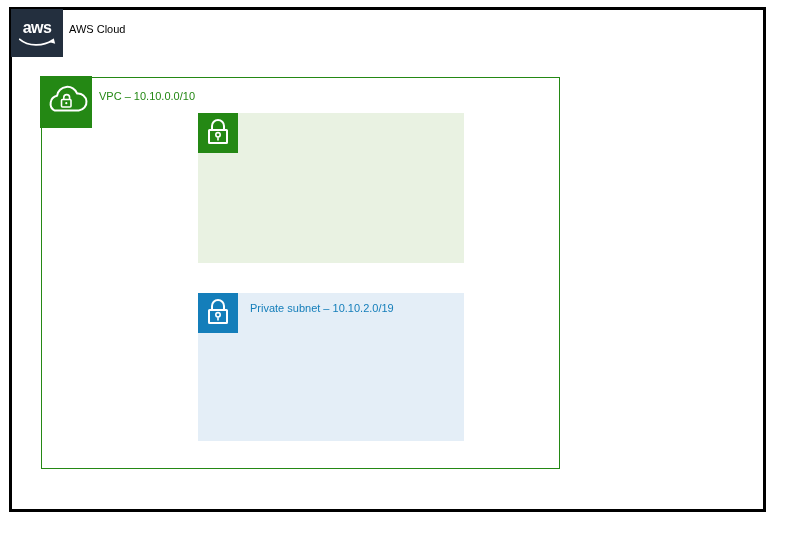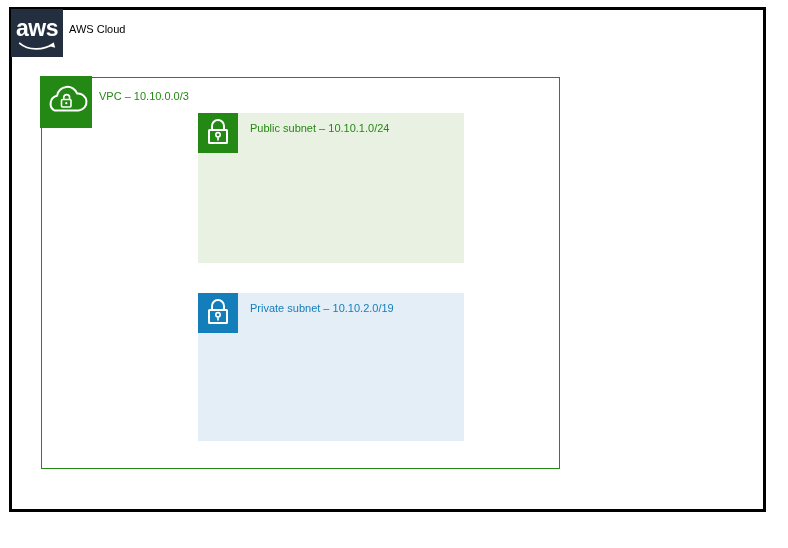--- a/index.html
+++ b/index.html
@@ -19,21 +19,21 @@
     background: var(--page-bg, #ffffff);
   }
   .aws-logo {
     position: absolute; left: -1px; top: -1px;
     width: 52px; height: 48px;
     background: var(--aws-dark, #232f3e);
     display: flex; flex-direction: column;
     align-items: center; justify-content: center;
   }
   .aws-logo-text {
-    color: #ffffff; font-size: 23px; font-weight: bold;
+    color: #ffffff; font-size: 16px; font-weight: bold;
     line-height: 1; letter-spacing: -0.5px; margin-top: 2px;
   }
   .aws-smile { margin-top: 1px; display: block; }
   .group-label { font-size: 11px; line-height: 17px; white-space: nowrap; }
   .aws-cloud-label {
     position: absolute; left: 57px; top: 11px;
     color: var(--label-dark, #000000);
   }
   
   .vpc-group {
@@ -84,32 +84,31 @@
 
       <div class="vpc-icon">
         <svg class="icon-svg" viewBox="0 0 52 52" aria-hidden="true">
           <path d="M14.5 34.5 A 8 8 0 0 1 17 19.8 A 10.5 10.5 0 0 1 37.2 17.6 A 8.3 8.3 0 0 1 38.8 34.5 Z" fill="none" stroke="#ffffff" stroke-width="2" stroke-linejoin="round"></path>
           <path d="M23.8 23.5 v-2 a2.9 2.9 0 0 1 5.8 0 v2" fill="none" stroke="#ffffff" stroke-width="1.6"></path>
           <rect x="21.5" y="23.5" width="9.5" height="7.5" rx="1" fill="none" stroke="#ffffff" stroke-width="1.6"></rect>
           <circle cx="26.3" cy="27.2" r="1.1" fill="#ffffff"></circle>
         </svg>
       </div>
 
-      <span class="group-label vpc-label">VPC – 10.10.0.0/3</span>
+      <span class="group-label vpc-label">VPC – 10.10.0.0/10</span>
 
       <div class="subnet public">
         <div class="subnet-icon">
           <svg class="icon-svg" viewBox="0 0 40 40" aria-hidden="true">
             <path d="M14 17 v-4 a6 6 0 0 1 12 0 v4" fill="none" stroke="#ffffff" stroke-width="2"></path>
             <rect x="11" y="17" width="18" height="13" rx="0.5" fill="none" stroke="#ffffff" stroke-width="2"></rect>
             <circle cx="20" cy="21.8" r="2.2" fill="none" stroke="#ffffff" stroke-width="1.6"></circle>
             <path d="M20 24.2 V 27.4" stroke="#ffffff" stroke-width="1.6"></path>
           </svg>
         </div>
-        <span class="group-label subnet-label">Public subnet – 10.10.1.0/24</span>
       </div>
 
       <div class="subnet private">
         <div class="subnet-icon">
           <svg class="icon-svg" viewBox="0 0 40 40" aria-hidden="true">
             <path d="M14 17 v-4 a6 6 0 0 1 12 0 v4" fill="none" stroke="#ffffff" stroke-width="2"></path>
             <rect x="11" y="17" width="18" height="13" rx="0.5" fill="none" stroke="#ffffff" stroke-width="2"></rect>
             <circle cx="20" cy="21.8" r="2.2" fill="none" stroke="#ffffff" stroke-width="1.6"></circle>
             <path d="M20 24.2 V 27.4" stroke="#ffffff" stroke-width="1.6"></path>
           </svg>

